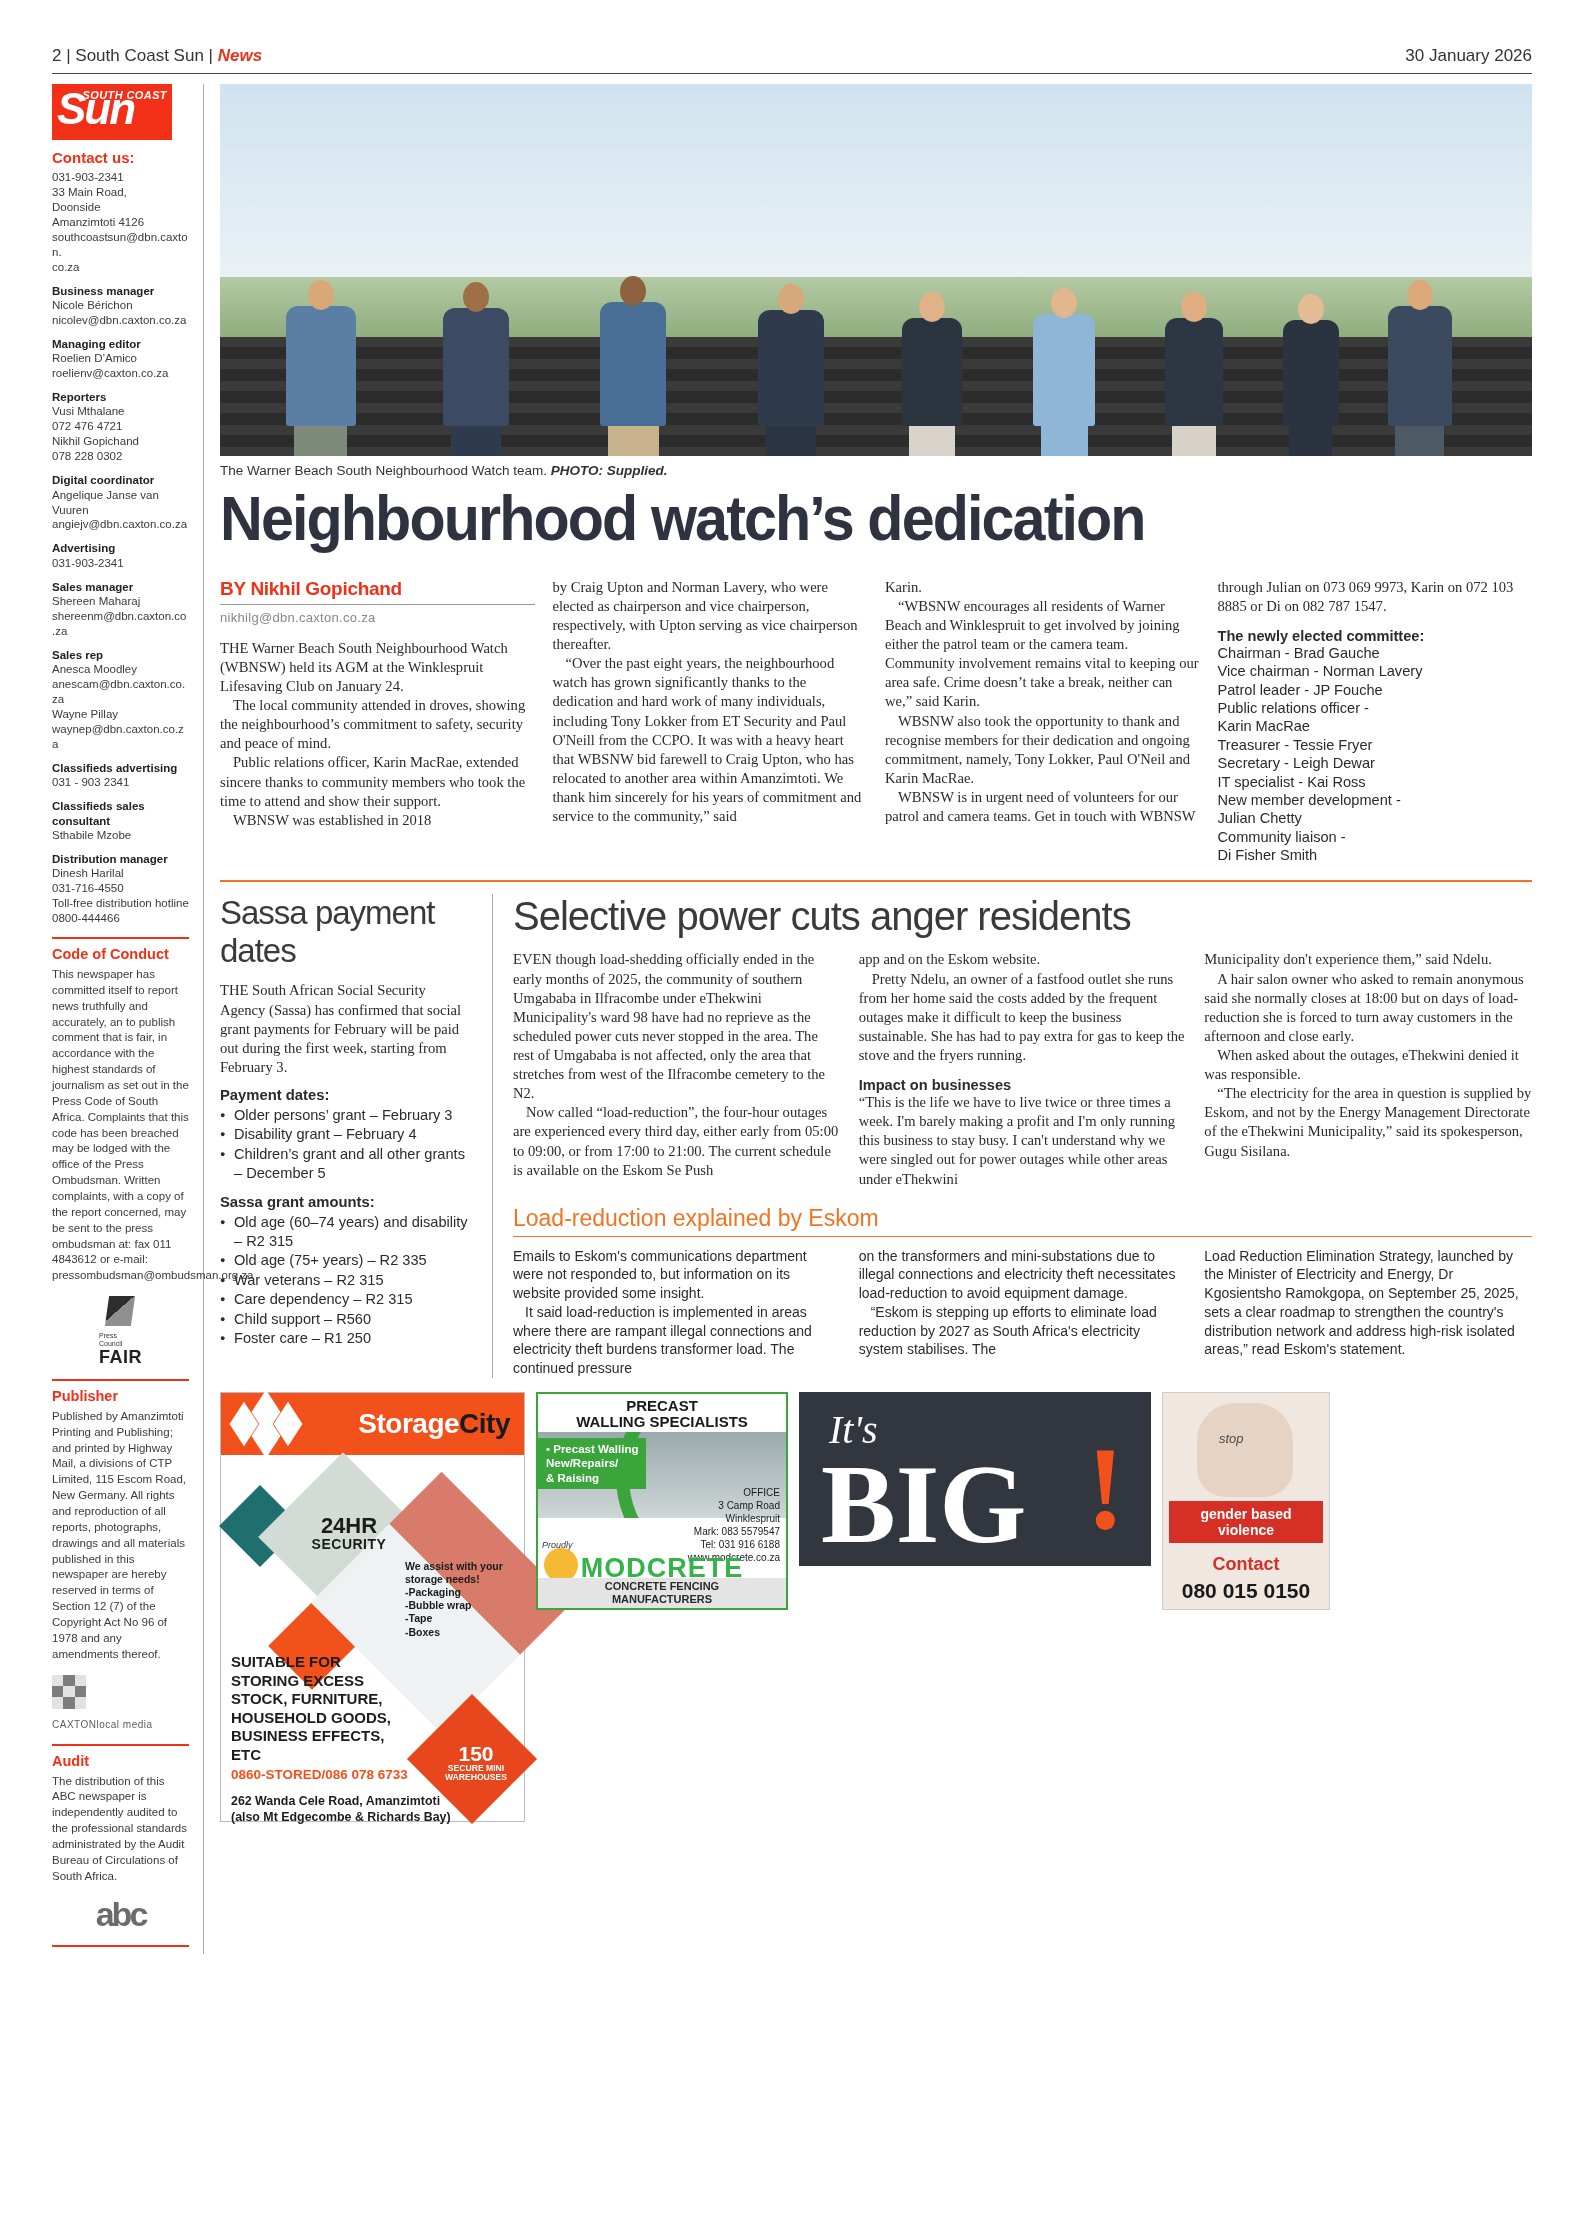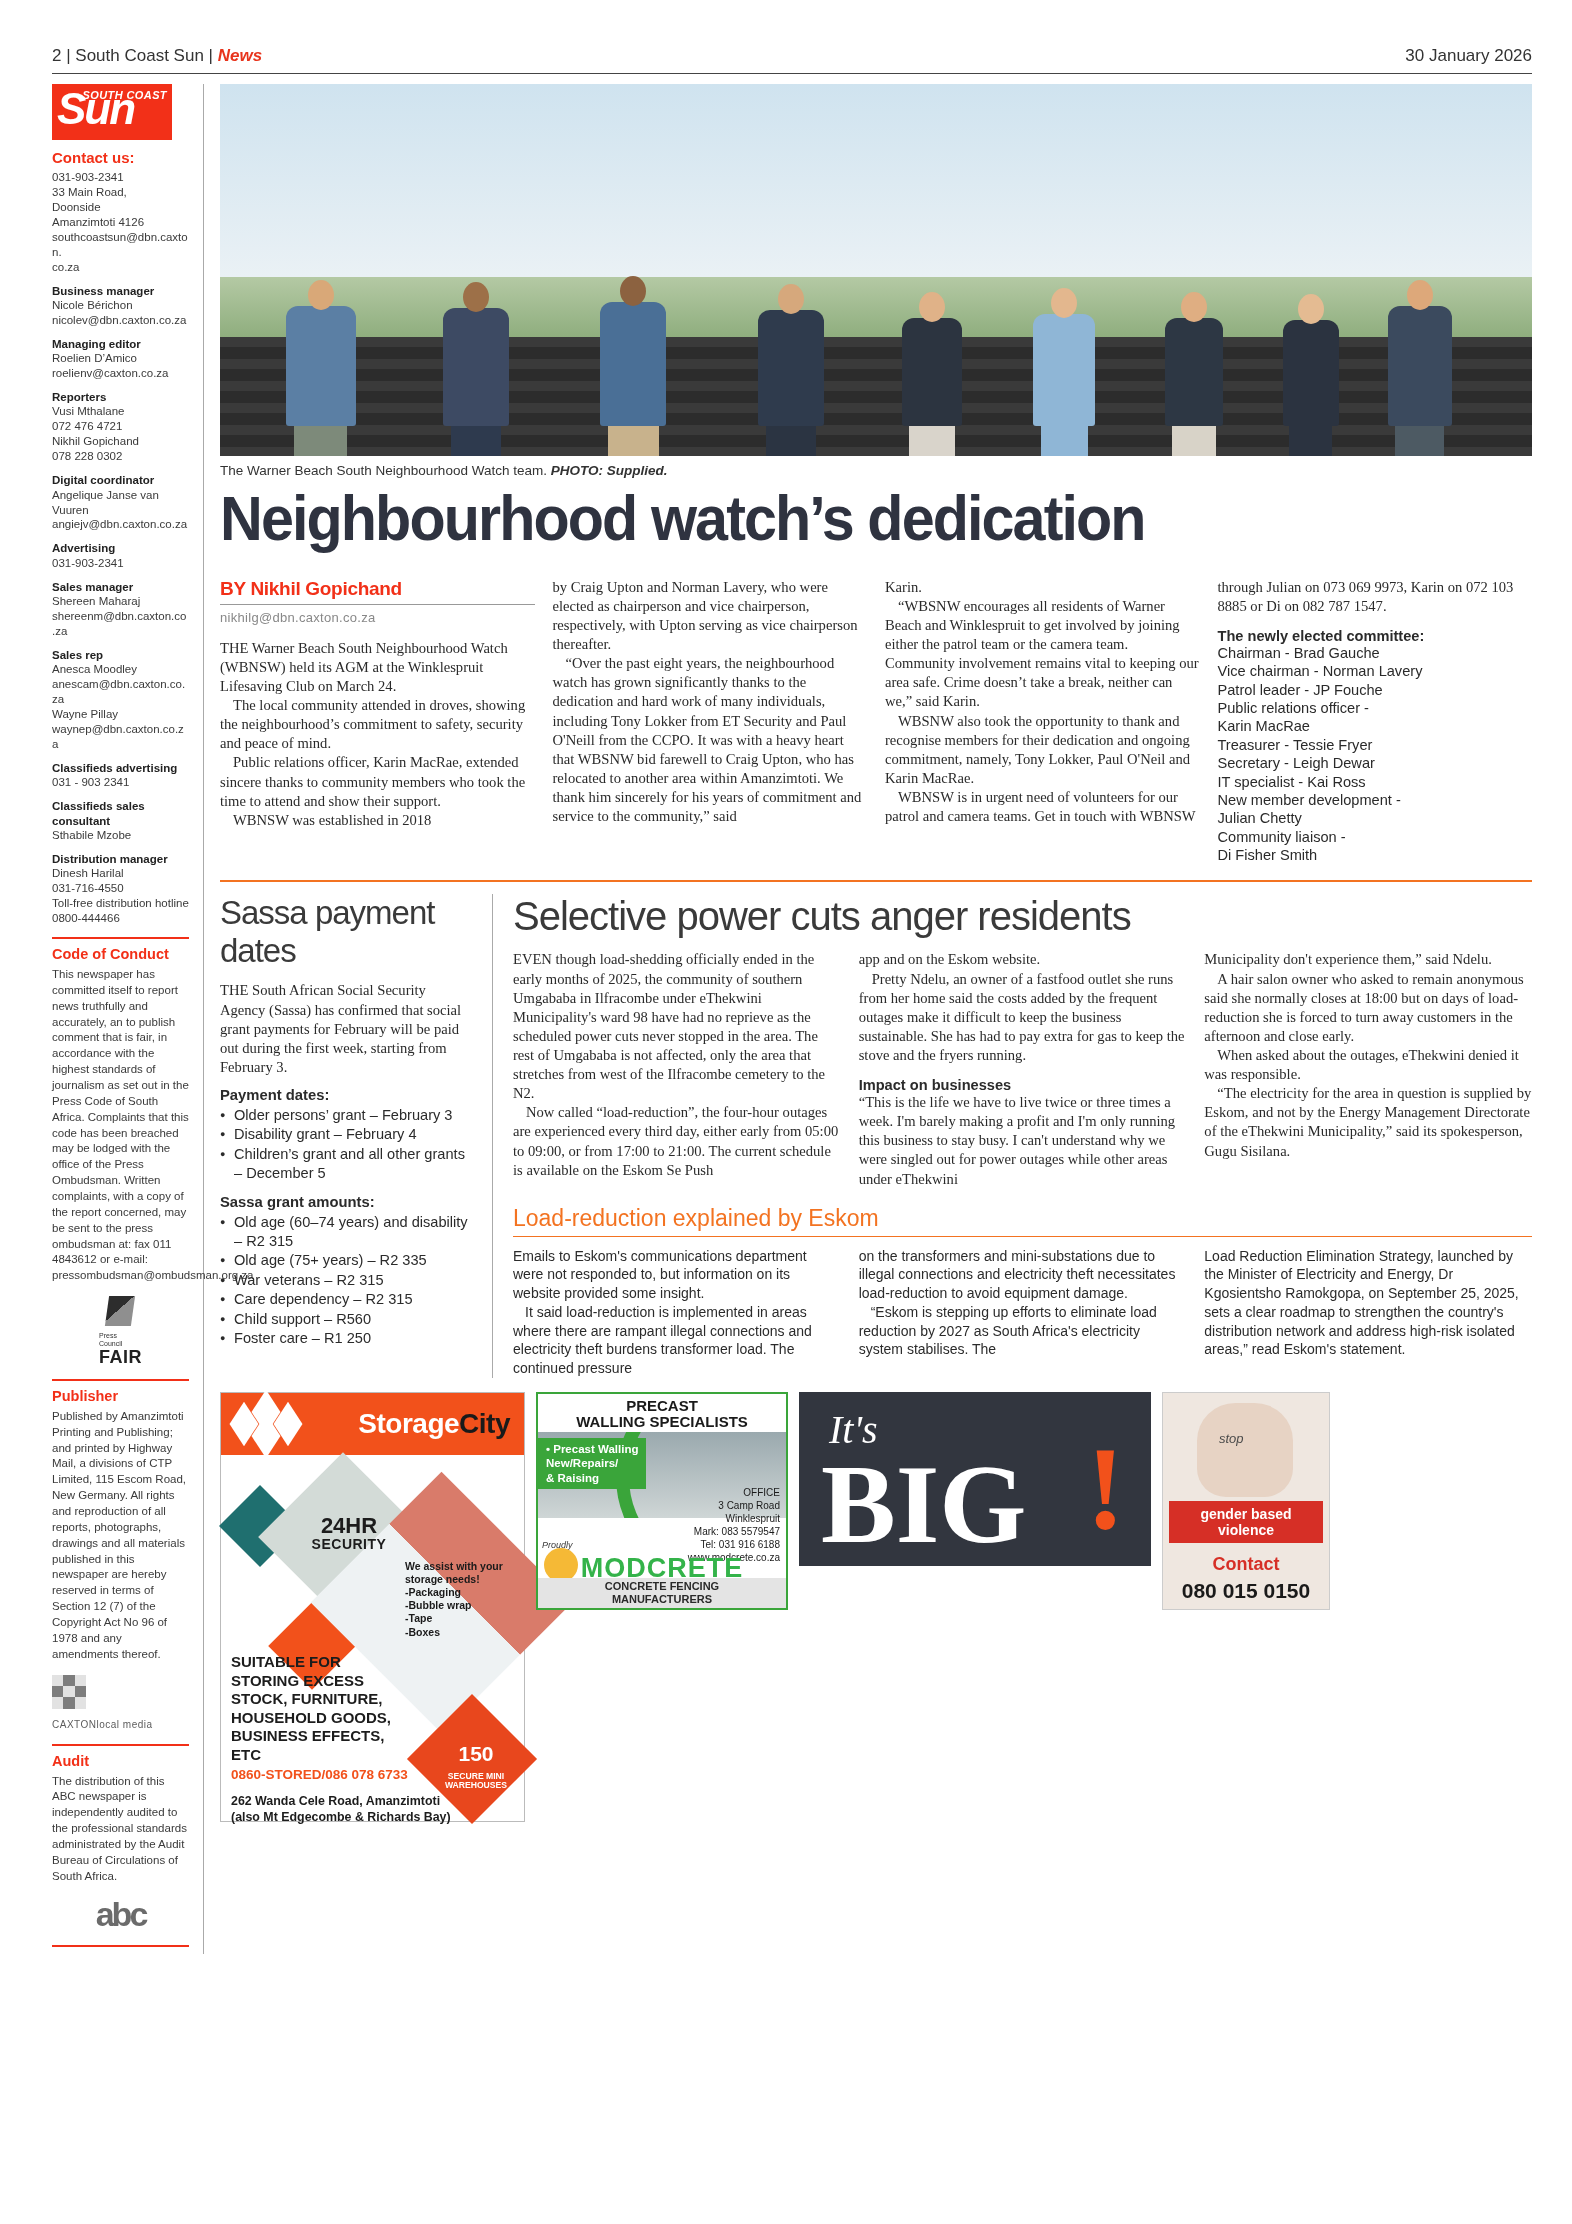--- a/index.html
+++ b/index.html
@@ -127,21 +127,21 @@
   .sec24 { position: absolute; left: 88px; top: 60px; text-align: center; width: 80px;
            font-size: 22px; font-weight: bold; color: #1c1c1c; line-height: 1; }
   .sec24 small { font-size: 14px; display: block; letter-spacing: .5px; }
   .assist { position: absolute; left: 184px; top: 105px; width: 118px; font-size: 10.5px;
             color: #1a1a1a; font-weight: bold; line-height: 1.25; }
   .sc-txt { position: absolute; left: 10px; top: 198px; width: 175px; font-size: 15px;
             font-weight: bold; line-height: 1.24; color: #1c1c1c; }
   .d-150 { width: 92px; height: 92px; background: #e8471d; left: 205px; top: 258px; }
   .t150 { position: absolute; left: 215px; top: 288px; width: 80px; text-align: center;
           color: #fff; font-weight: bold; font-size: 21px; line-height: 1; }
-  .t150 small { display: block; font-size: 8.6px; margin-top: 8px; line-height: 1.1; }
+  .t150 small { display: block; font-size: 8.6px; margin-top: 0; line-height: 1.1; }
   .sc-phone { position: absolute; left: 10px; top: 312px; color: #f2511b; font-weight: bold;
               font-size: 13.5px; }
   .sc-addr { position: absolute; left: 10px; top: 338px; font-size: 12.4px; font-weight: bold;
              line-height: 1.3; color: #1c1c1c; }
 
   .ad-modcrete { width: 252px; height: 218px; border: 2px solid #3aa53a; position: relative;
                  background: #fff; }
   .mc-head { text-align: center; font-weight: bold; font-size: 15px; line-height: 1.05;
              padding: 4px 0 3px; color: #1a1a1a; }
   .mc-photo { height: 86px; background: linear-gradient(#9aa9ae,#cfd6d6);
@@ -343,21 +343,21 @@
 
       <div class="headline">Neighbourhood watch’s dedication</div>
 
       <div class="cols4">
 
         <div>
           <div class="byline">BY Nikhil Gopichand</div>
           <div class="byline-rule"></div>
           <div class="byline-mail">nikhilg@dbn.caxton.co.za</div>
           <div class="serif">
-            <p class="first">THE Warner Beach South Neighbourhood Watch (WBNSW) held its AGM at the Winklespruit Lifesaving Club on March 24.</p>
+            <p class="first">THE Warner Beach South Neighbourhood Watch (WBNSW) held its AGM at the Winklespruit Lifesaving Club on January 24.</p>
             <p>The local community attended in droves, showing the neighbourhood’s commitment to safety, security and peace of mind.</p>
             <p>Public relations officer, Karin MacRae, extended sincere thanks to community members who took the time to attend and show their support.</p>
             <p>WBNSW was established in 2018</p>
           </div>
         </div>
 
         <div>
           <div class="serif">
             <p class="first">by Craig Upton and Norman Lavery, who were elected as chairperson and vice chairperson, respectively, with Upton serving as vice chairperson thereafter.</p>
             <p>“Over the past eight years, the neighbourhood watch has grown significantly thanks to the dedication and hard work of many individuals, including Tony Lokker from ET Security and Paul O'Neill from the CCPO. It was with a heavy heart that WBSNW bid farewell to Craig Upton, who has relocated to another area within Amanzimtoti. We thank him sincerely for his years of commitment and service to the community,” said</p>

